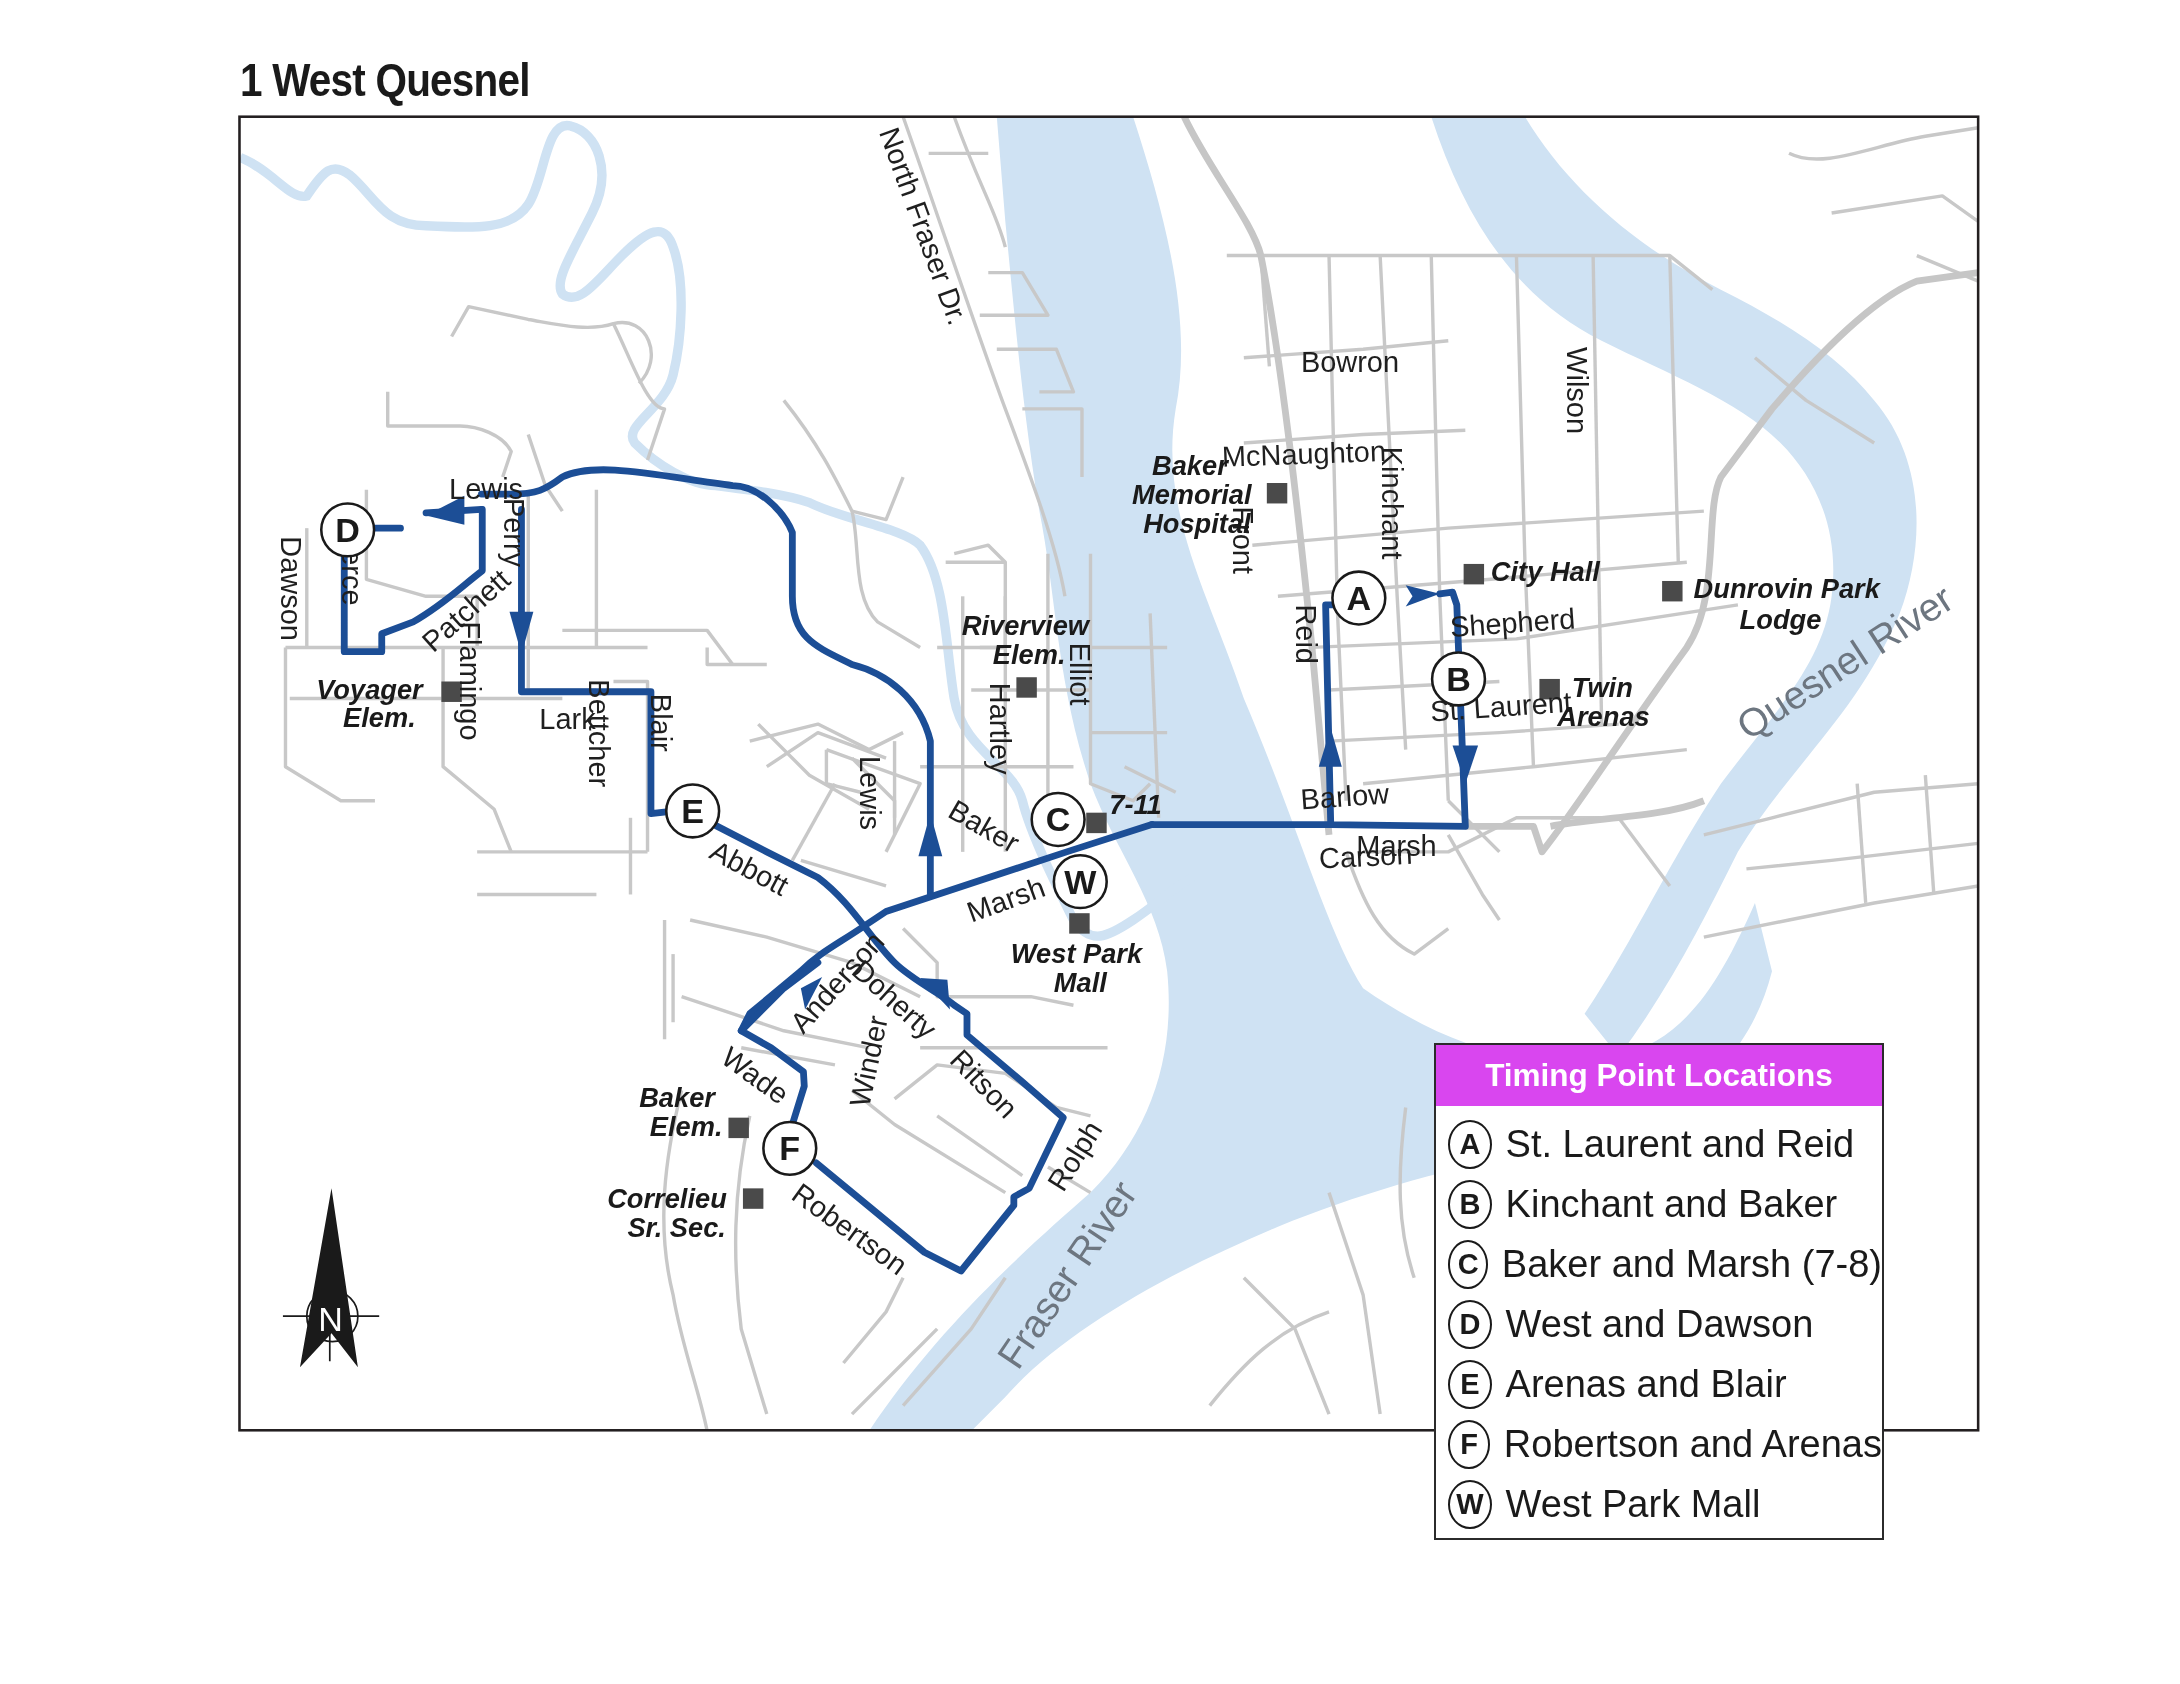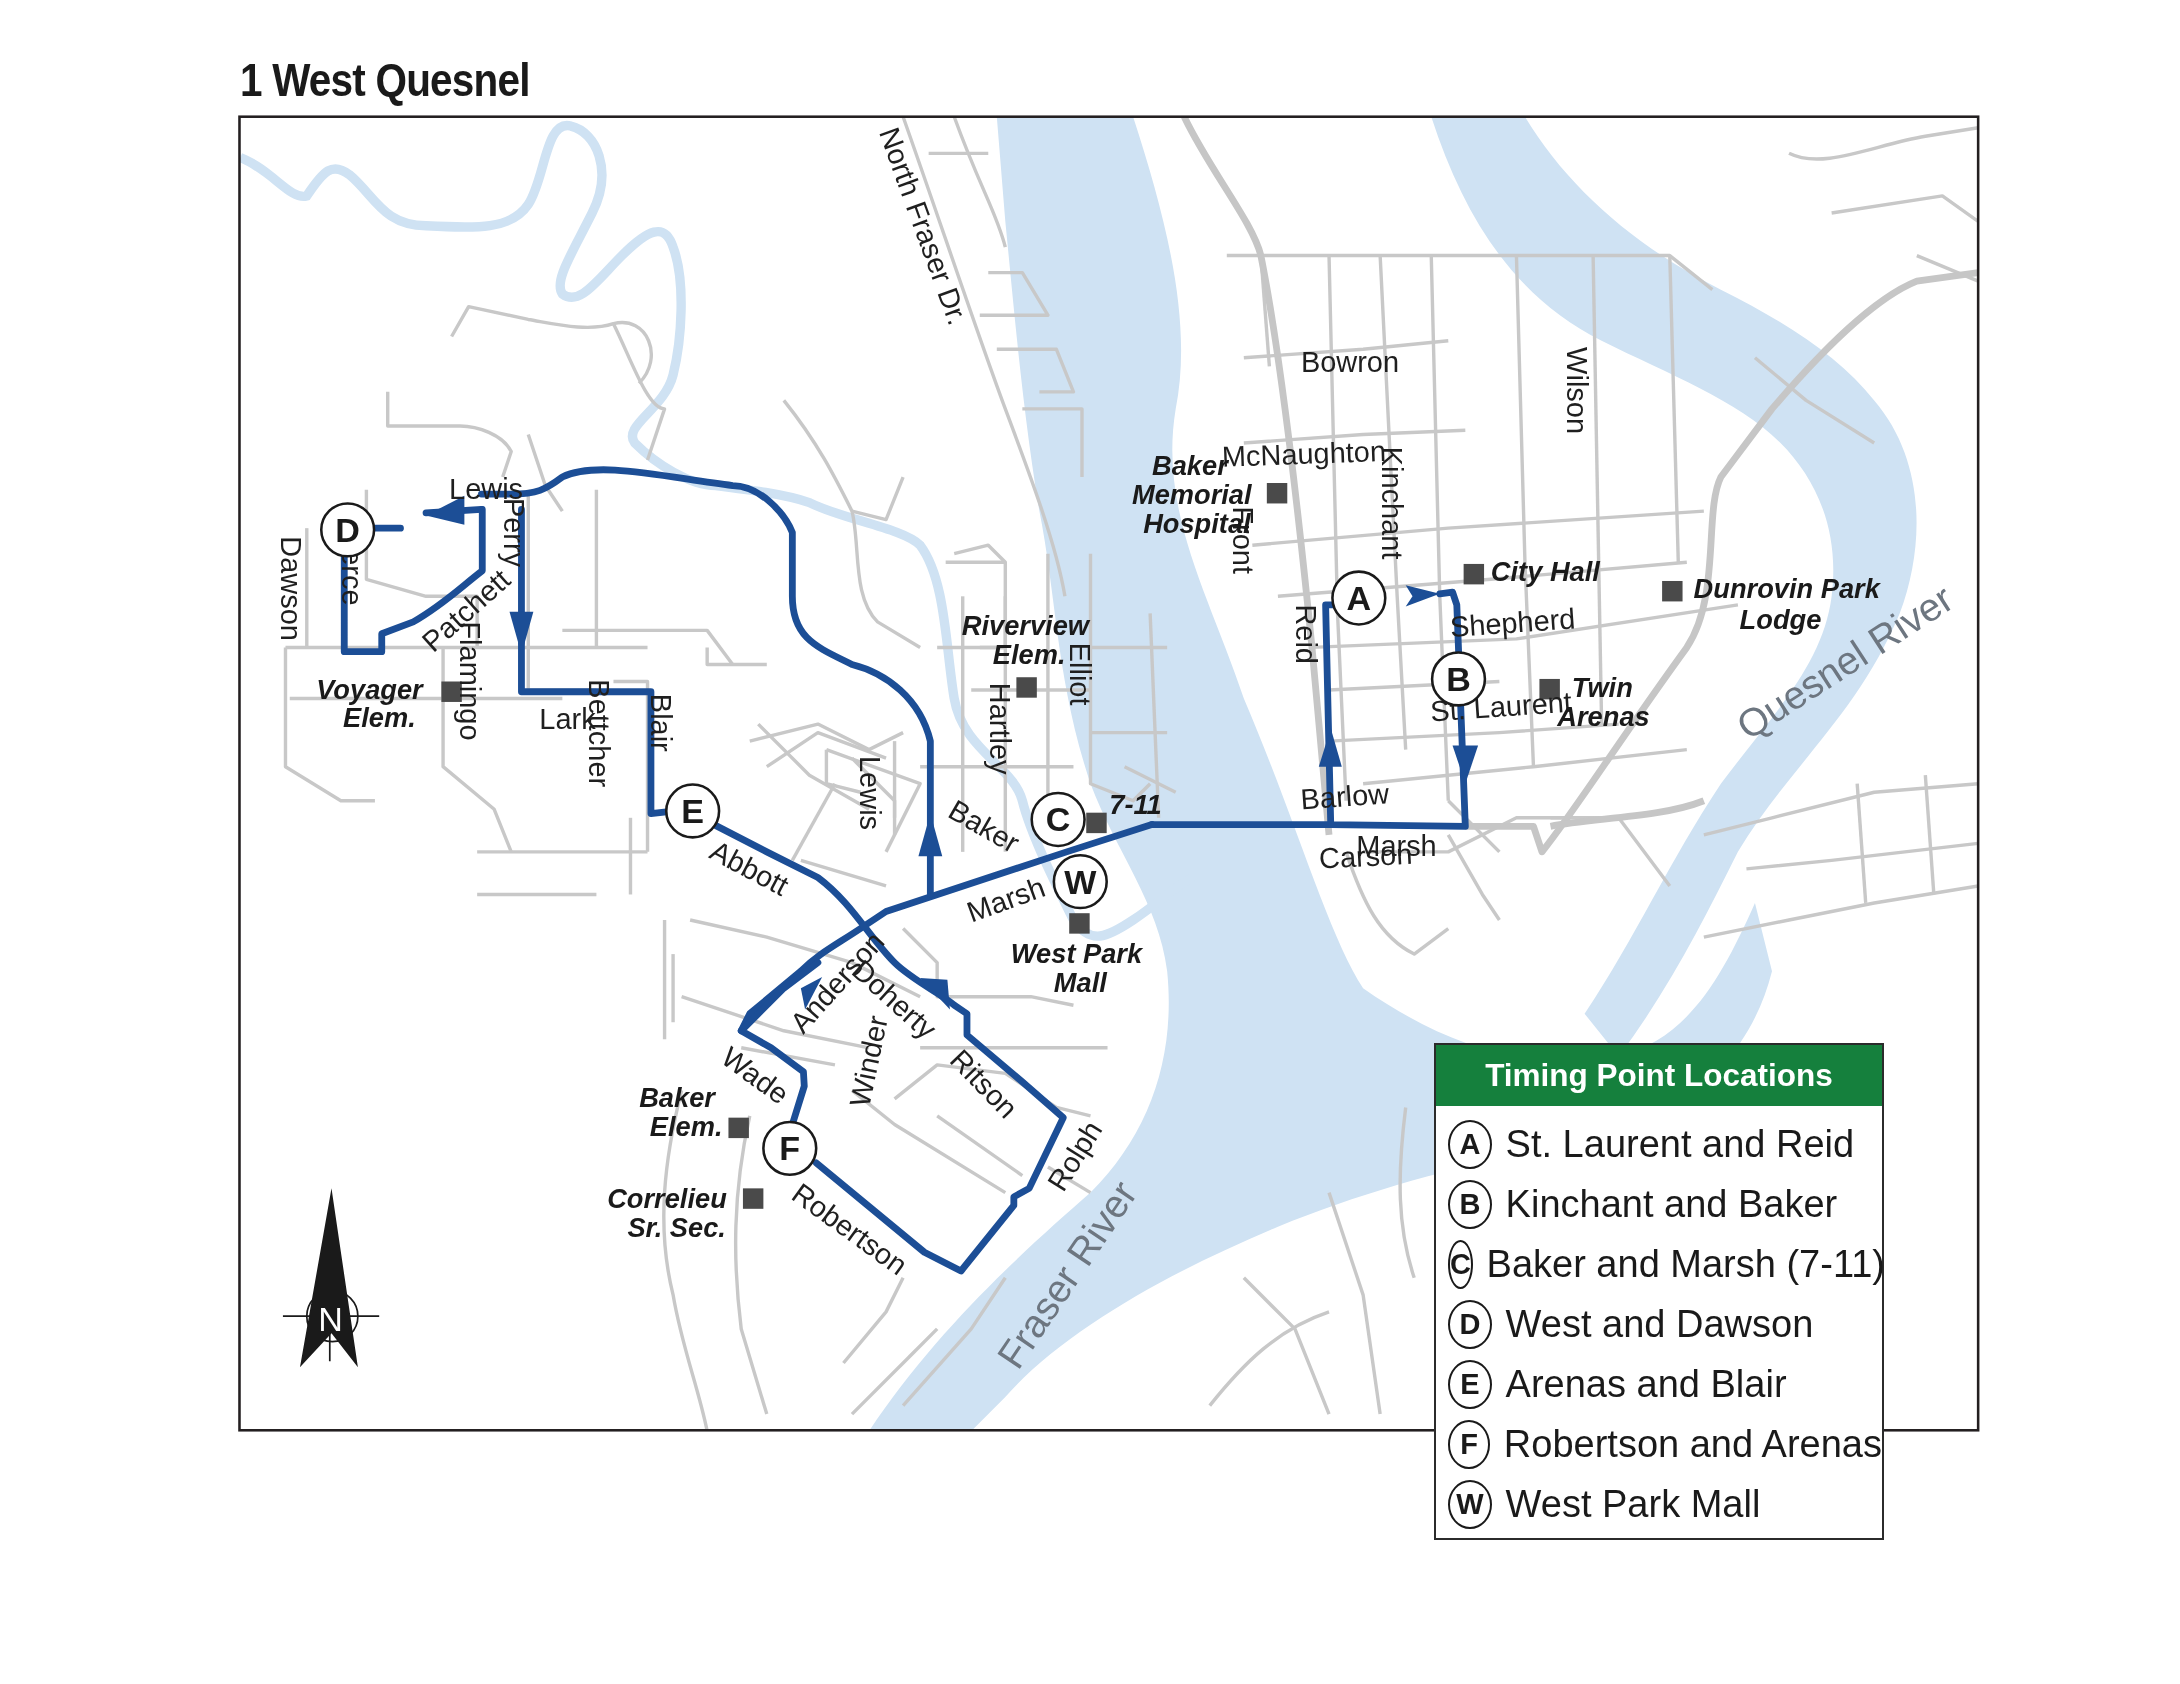--- a/index.html
+++ b/index.html
@@ -4,21 +4,21 @@
 <style>
   html, body { margin: 0; padding: 0; background: #ffffff; }
   body { width: 2181px; height: 1685px; position: relative; overflow: hidden; font-family: "Liberation Sans", sans-serif; }
   #title { position: absolute; left: 240px; top: 53px; font-family: "Liberation Sans", sans-serif; font-weight: bold; font-size: 46px; color: #1a1a1a; letter-spacing: -0.9px; transform: scaleX(0.88); transform-origin: left top; }
   svg#map { position: absolute; left: 0; top: 0; }
   .street { font-family: "Liberation Sans", sans-serif; font-size: 34px; fill: #1f1f1f; transform-box: fill-box; }
   .poi { font-family: "Liberation Sans", sans-serif; font-size: 32px; font-weight: bold; font-style: italic; fill: #1a1a1a; }
   .river-label { font-family: "Liberation Sans", sans-serif; font-size: 46px; fill: #6d7680; }
   .tp-letter { font-family: "Liberation Sans", sans-serif; font-weight: bold; font-size: 40px; fill: #1a1a1a; }
   #legend { position: absolute; left: 1434px; top: 1043px; width: 450px; height: 497px; border: 2.6px solid #2b2b2b; background: #fff; box-sizing: border-box; }
-  #legend .hdr { background: #15803d; color: #fff; font-weight: bold; font-size: 31.5px; height: 61px; line-height: 61px; text-align: center; transform: none; }
+  #legend .hdr { background: #d946ef; color: #fff; font-weight: bold; font-size: 31.5px; height: 61px; line-height: 61px; text-align: center; transform: none; }
   #legend ul { list-style: none; margin: 0; padding: 8.5px 0 0 12px; }
   #legend li { height: 60px; display: flex; align-items: center; }
   #legend .circ { width: 44px; height: 49px; border: 2.6px solid #1a1a1a; border-radius: 50%; box-sizing: border-box; display: flex; align-items: center; justify-content: center; font-weight: bold; font-size: 29px; color: #1a1a1a; margin-right: 13.6px; }
   #legend .txt { font-size: 38px; color: #1a1a1a; white-space: nowrap; }
 </style>
 </head>
 <body>
 
 <div id="title">1 West Quesnel</div>
 
@@ -327,21 +327,21 @@
     <li>
         <span class="circ">A</span>
         <span class="txt">St. Laurent and Reid</span>
       </li>
     <li>
         <span class="circ">B</span>
         <span class="txt">Kinchant and Baker</span>
       </li>
     <li>
         <span class="circ">C</span>
-        <span class="txt">Baker and Marsh (7-11)</span>
+        <span class="txt">Baker and Marsh (7-8)</span>
       </li>
     <li>
         <span class="circ">D</span>
         <span class="txt">West and Dawson</span>
       </li>
     <li>
         <span class="circ">E</span>
         <span class="txt">Arenas and Blair</span>
       </li>
     <li>

